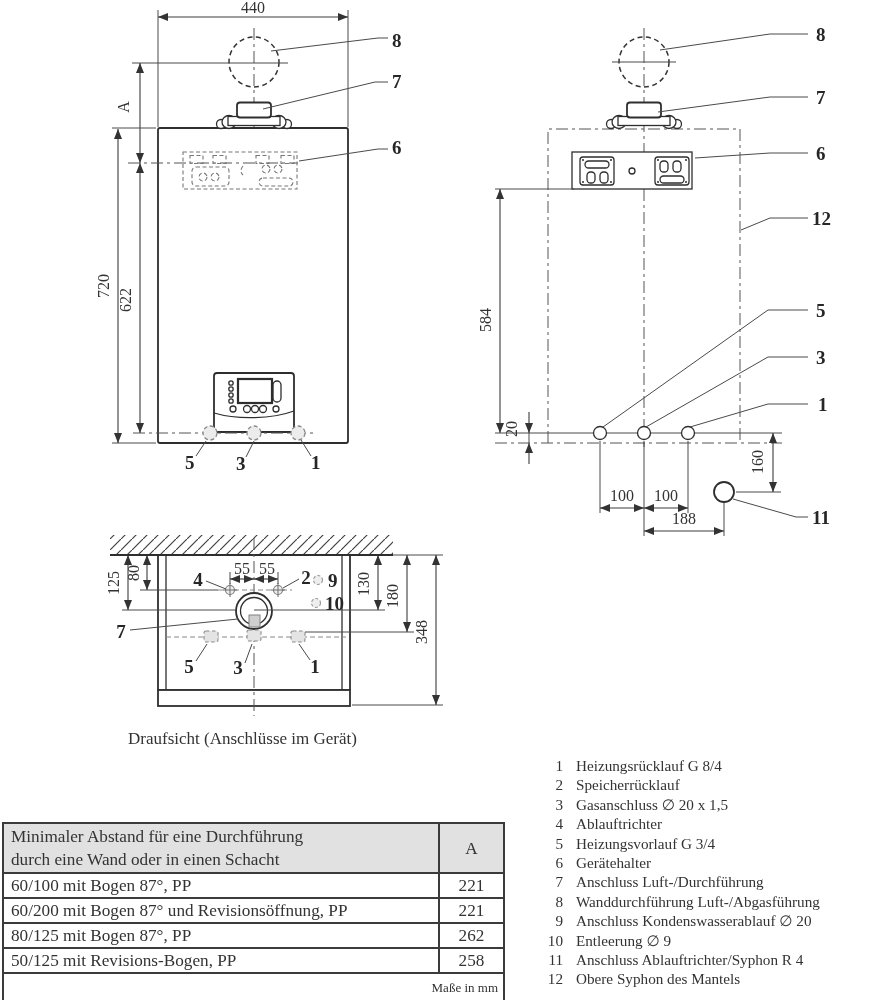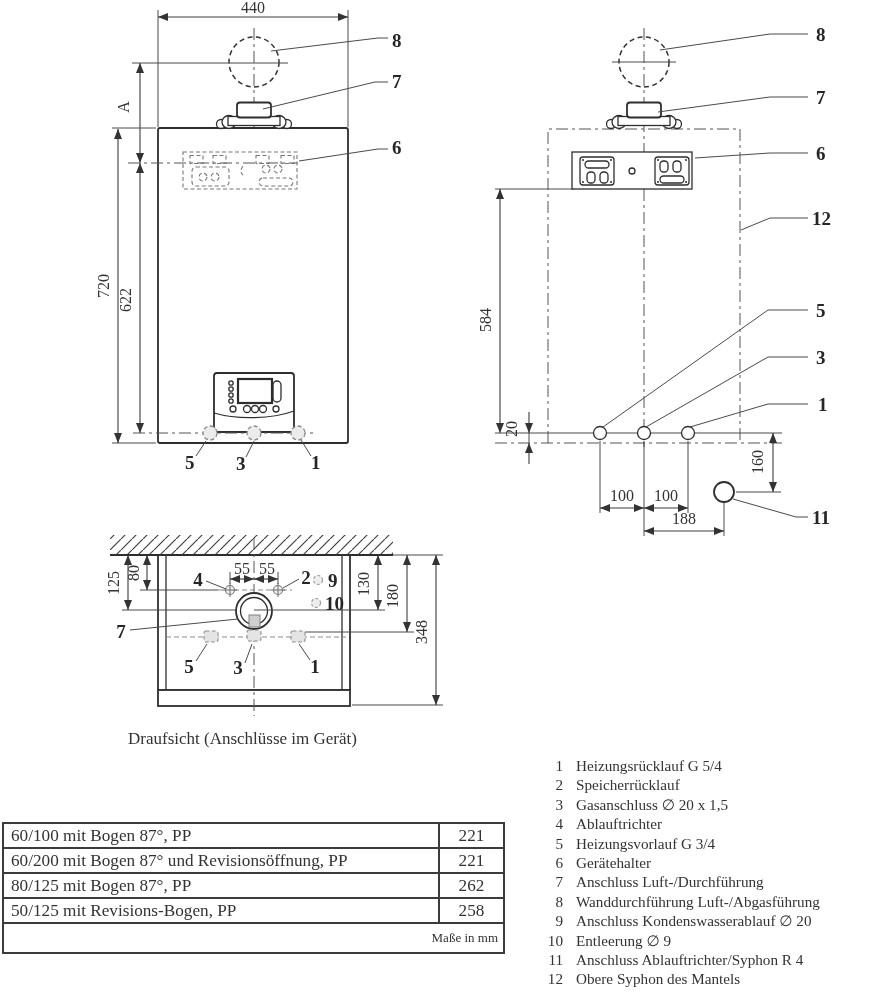--- a/index.html
+++ b/index.html
@@ -303,20 +303,27 @@
   </g>
 </svg>
 
 <div class="spec-table">
   <table>
     <colgroup>
           <col style="width:436px">
           <col style="width:65px">
         </colgroup>
     <tbody>
+          <tr>
+      <td class="hdr">
+        <div>Minimaler Abstand für eine Durchführung</div>
+        <div>durch eine Wand oder in einen Schacht</div>
+      </td>
+      <td class="hdr acol">A</td>
+    </tr>
     <tr>
       <td>60/100 mit Bogen 87°, PP</td>
       <td class="acol">221</td>
     </tr>
     <tr>
       <td>60/200 mit Bogen 87° und Revisionsöffnung, PP</td>
       <td class="acol">221</td>
     </tr>
     <tr>
       <td>80/125 mit Bogen 87°, PP</td>
@@ -329,21 +336,21 @@
     <tr>
       <td class="foot" colspan="2">Maße in mm</td>
     </tr>
   </tbody>
       </table>
 </div>
 
 <div class="legend">
   <div class="lrow">
         <span class="num">1</span>
-        <span class="txt">Heizungsrücklauf G 5/4</span>
+        <span class="txt">Heizungsrücklauf G 8/4</span>
       </div>
   <div class="lrow">
         <span class="num">2</span>
         <span class="txt">Speicherrücklauf</span>
       </div>
   <div class="lrow">
         <span class="num">3</span>
         <span class="txt">Gasanschluss ∅ 20 x 1,5</span>
       </div>
   <div class="lrow">

